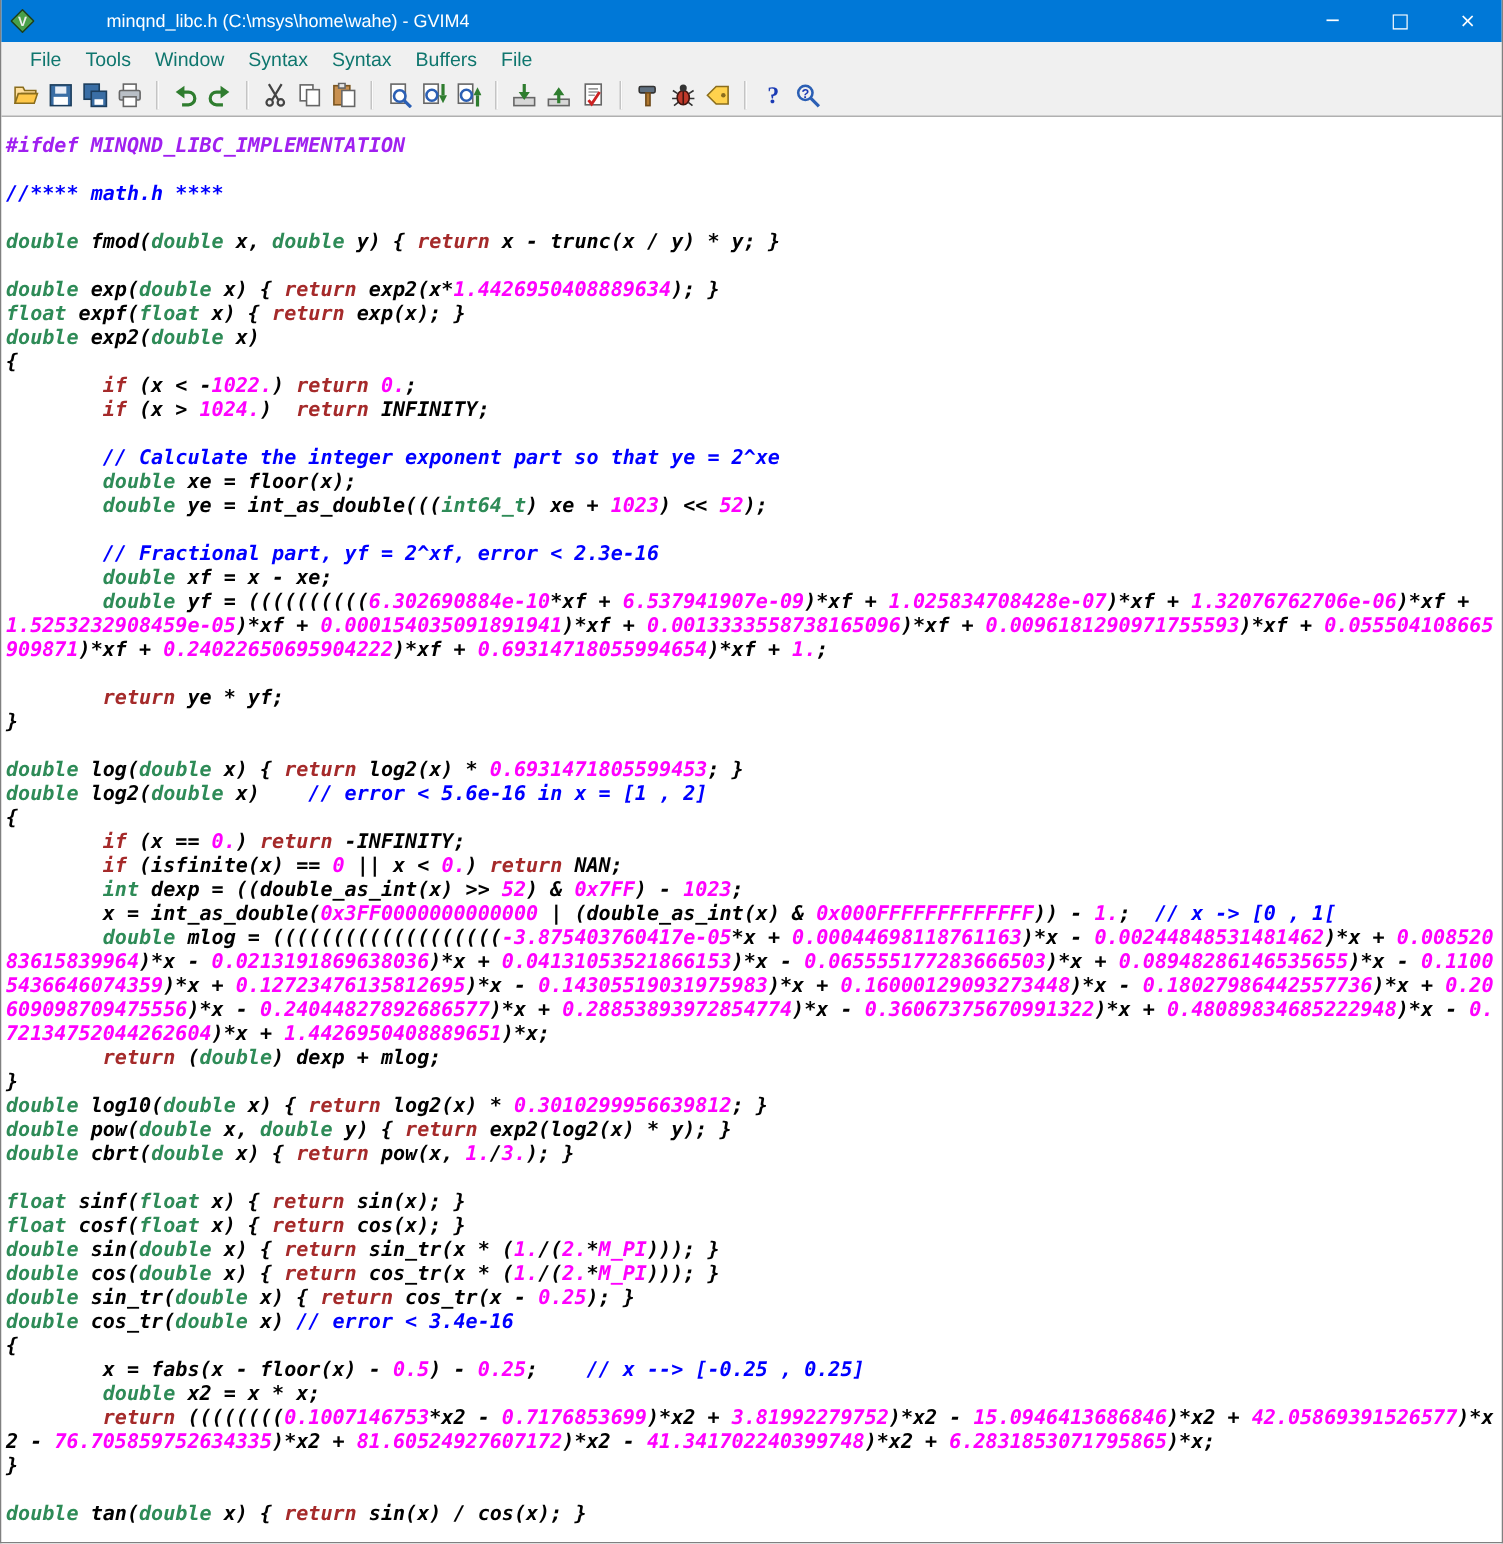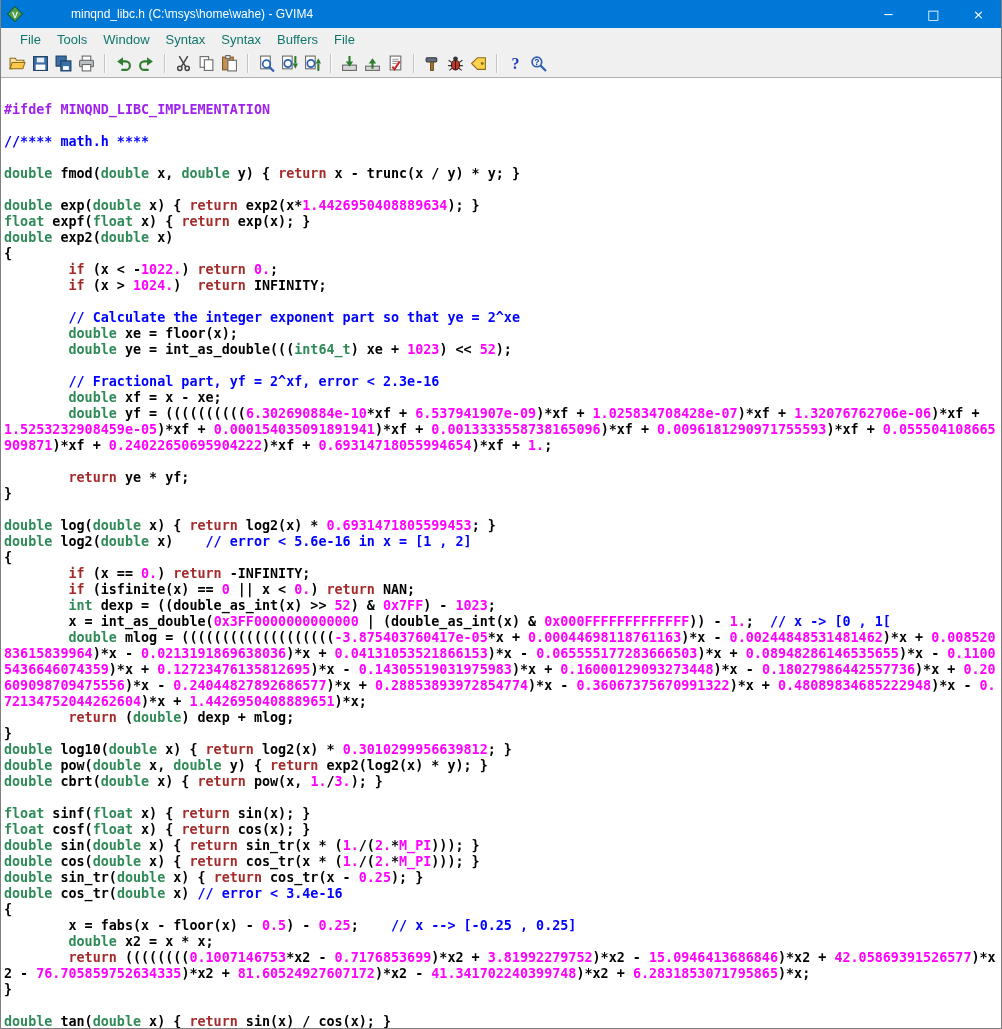--- a/index.html
+++ b/index.html
@@ -36,24 +36,24 @@
     display:flex;align-items:center;padding-left:5px;
   }
   .tb-btn{
     width:23px;height:23px;display:flex;align-items:center;justify-content:center;margin:0 0;
   }
   .tb-ic,.tb-ic svg{width:17px;height:17px;display:block;}
   .tb-sep{width:1px;height:19px;background:#c4c4c4;border-right:1px solid #fbfbfb;margin:0 6px;}
   
   .code{
     position:absolute;left:0;right:0;top:78px;bottom:0;background:#fff;overflow:hidden;
-    padding:24px 2px 0 3px;
+    padding:12px 2px 0 3px;
     font-family:"DejaVu Sans Mono",monospace;font-weight:bold;
     font-size:13.4px;line-height:16px;color:#000;
-    white-space:pre-wrap;word-break:break-all;
+    white-space:pre-wrap;word-break:break-all;font-style:italic;
   }
   .code-line{min-height:16px;}
   .sy-x{color:#000;}
   .sy-t{color:var(--sy-t,#2e8b57);}
   .sy-k{color:var(--sy-k,#a52a2a);}
   .sy-c{color:var(--sy-c,#0000ff);}
   .sy-n{color:var(--sy-n,#ff00ff);}
   .sy-p{color:var(--sy-p,#a020f0);}
   
   .ruler{

